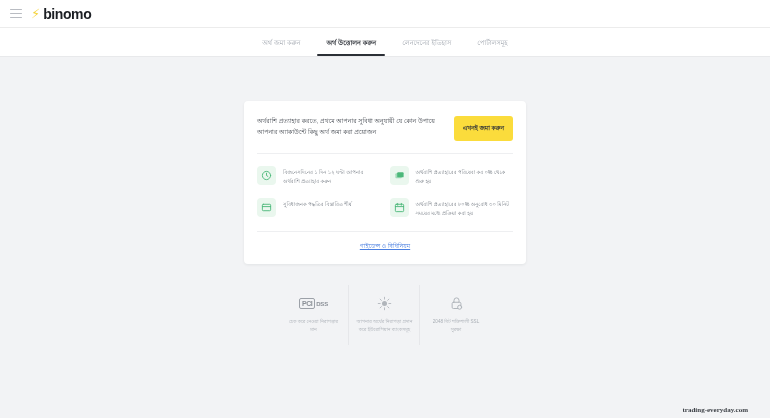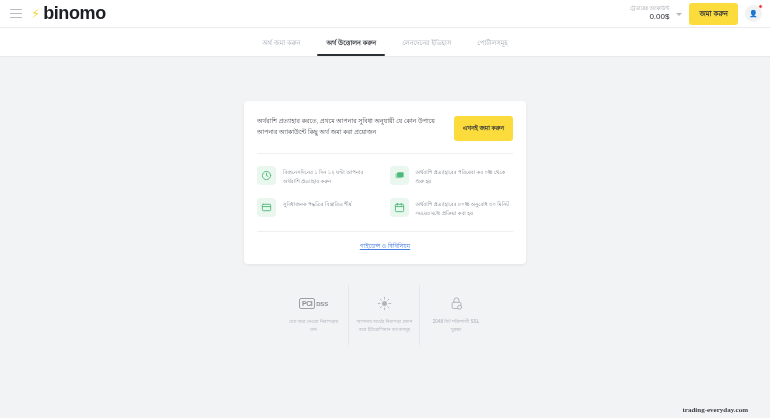--- a/index.html
+++ b/index.html
@@ -16,21 +16,21 @@
     height: 28px; background: #ffffff;
     display: flex; align-items: center; justify-content: space-between;
     padding: 0 8px 0 10px;
     border-bottom: 1px solid #ececec;
   }
   .topbar-left { display: flex; align-items: center; gap: 9px; }
   .burger { width: 12px; display: flex; flex-direction: column; gap: 2.5px; cursor: pointer; }
   .burger span { display: block; height: 1.2px; background: #b9bcc2; border-radius: 1px; }
   .brand { display: flex; align-items: center; gap: 3px; }
   .bolt { color: #f5d33d; font-size: 13px; line-height: 1; }
-  .brand-name { font-size: 18px; font-weight: 700; color: #1c1f24; letter-spacing: -0.4px; }
+  .brand-name { font-size: 14px; font-weight: 700; color: #1c1f24; letter-spacing: -0.4px; }
 
   .topbar-right { display: flex; align-items: center; gap: 7px; }
   .balance { text-align: right; line-height: 1.15; }
   .balance-label { font-size: 5px; color: #9aa0a8; white-space: nowrap; }
   .balance-value { font-size: 8px; color: #2b2f36; font-weight: 400; }
   .caret-down {
     width: 0; height: 0; border-left: 3px solid transparent; border-right: 3px solid transparent;
     border-top: 3.5px solid #b5b9c0; margin-top: 2px;
   }
   .btn-deposit {
@@ -140,32 +140,20 @@
         <span></span>
           <span></span>
           <span></span>
       </div>
       <div class="brand">
         <span class="bolt">⚡</span>
         <span class="brand-name">binomo</span>
       </div>
     </div>
 
-    <div class="topbar-right">
-      <div class="balance">
-        <div class="balance-label">ট্রেডারের অ্যাকাউন্ট</div>
-        <div class="balance-value">0.00$</div>
-      </div>
-      <div class="caret-down"></div>
-      <button class="btn-deposit">জমা করুন</button>
-      <div class="avatar-wrap">
-        <div class="avatar">👤</div>
-        <div class="notif-dot"></div>
-      </div>
-    </div>
   </div>
 
   <div class="tabbar">
     <div class="tab">অর্থ জমা করুন</div>
     <div class="tab active">অর্থ উত্তোলন করুন</div>
     <div class="tab">লেনদেনের ইতিহাস</div>
     <div class="tab">পোর্টালসমূহ</div>
   </div>
 
   <div class="content">

